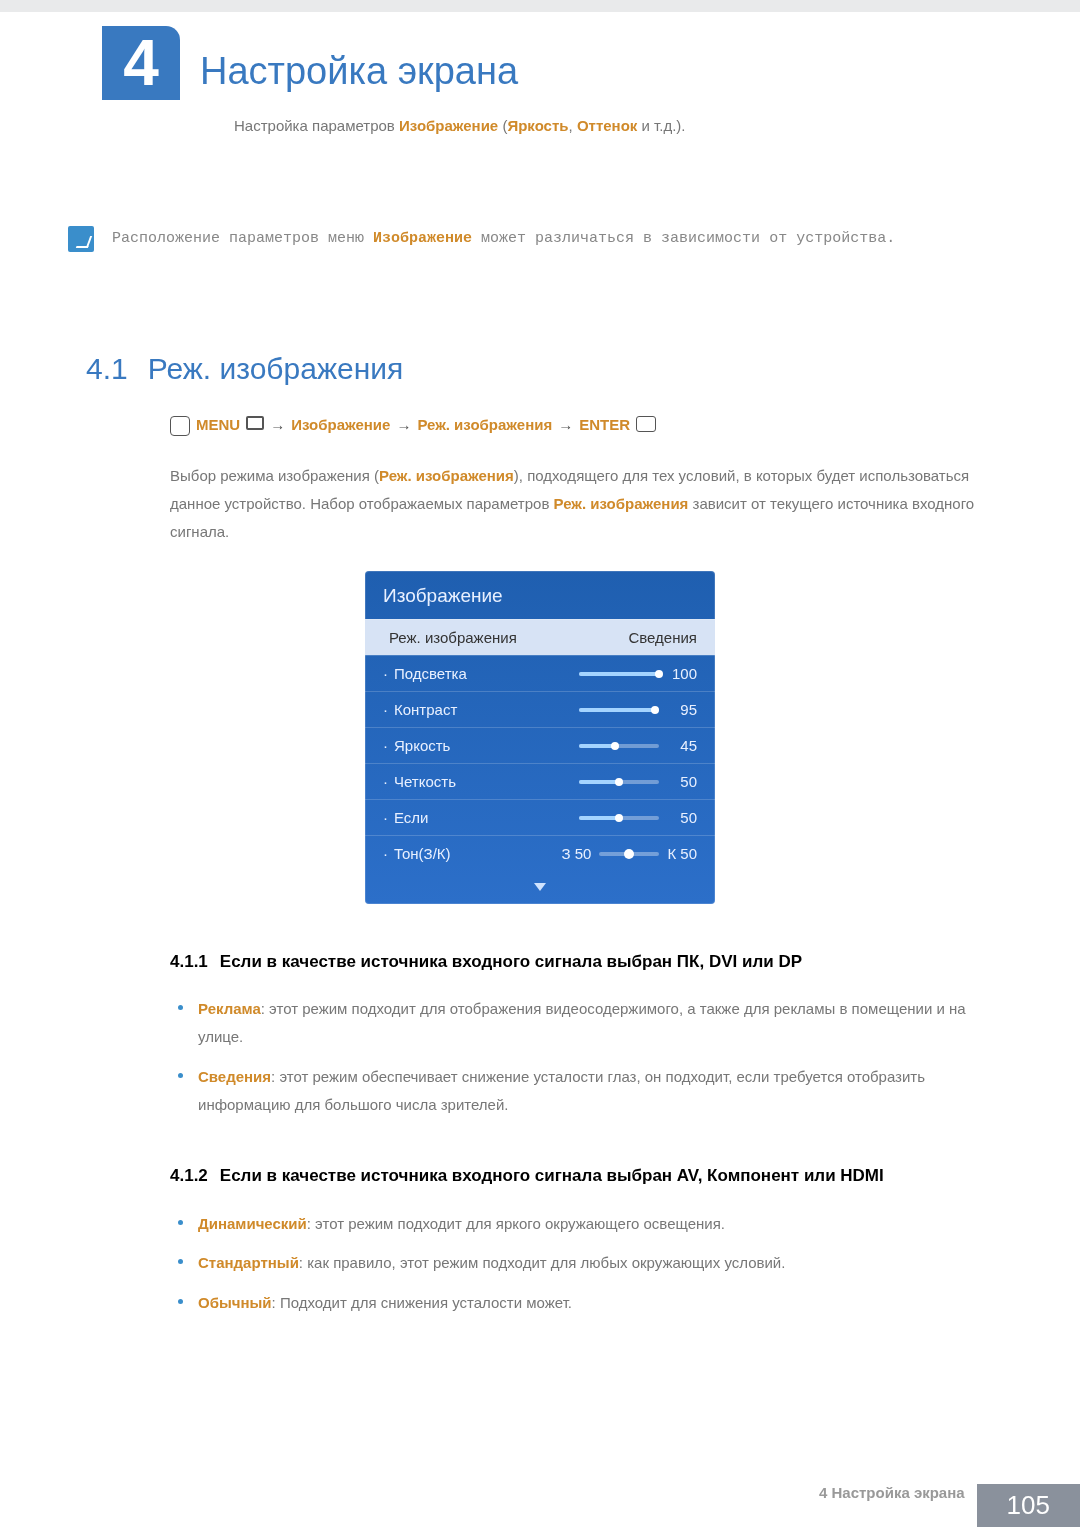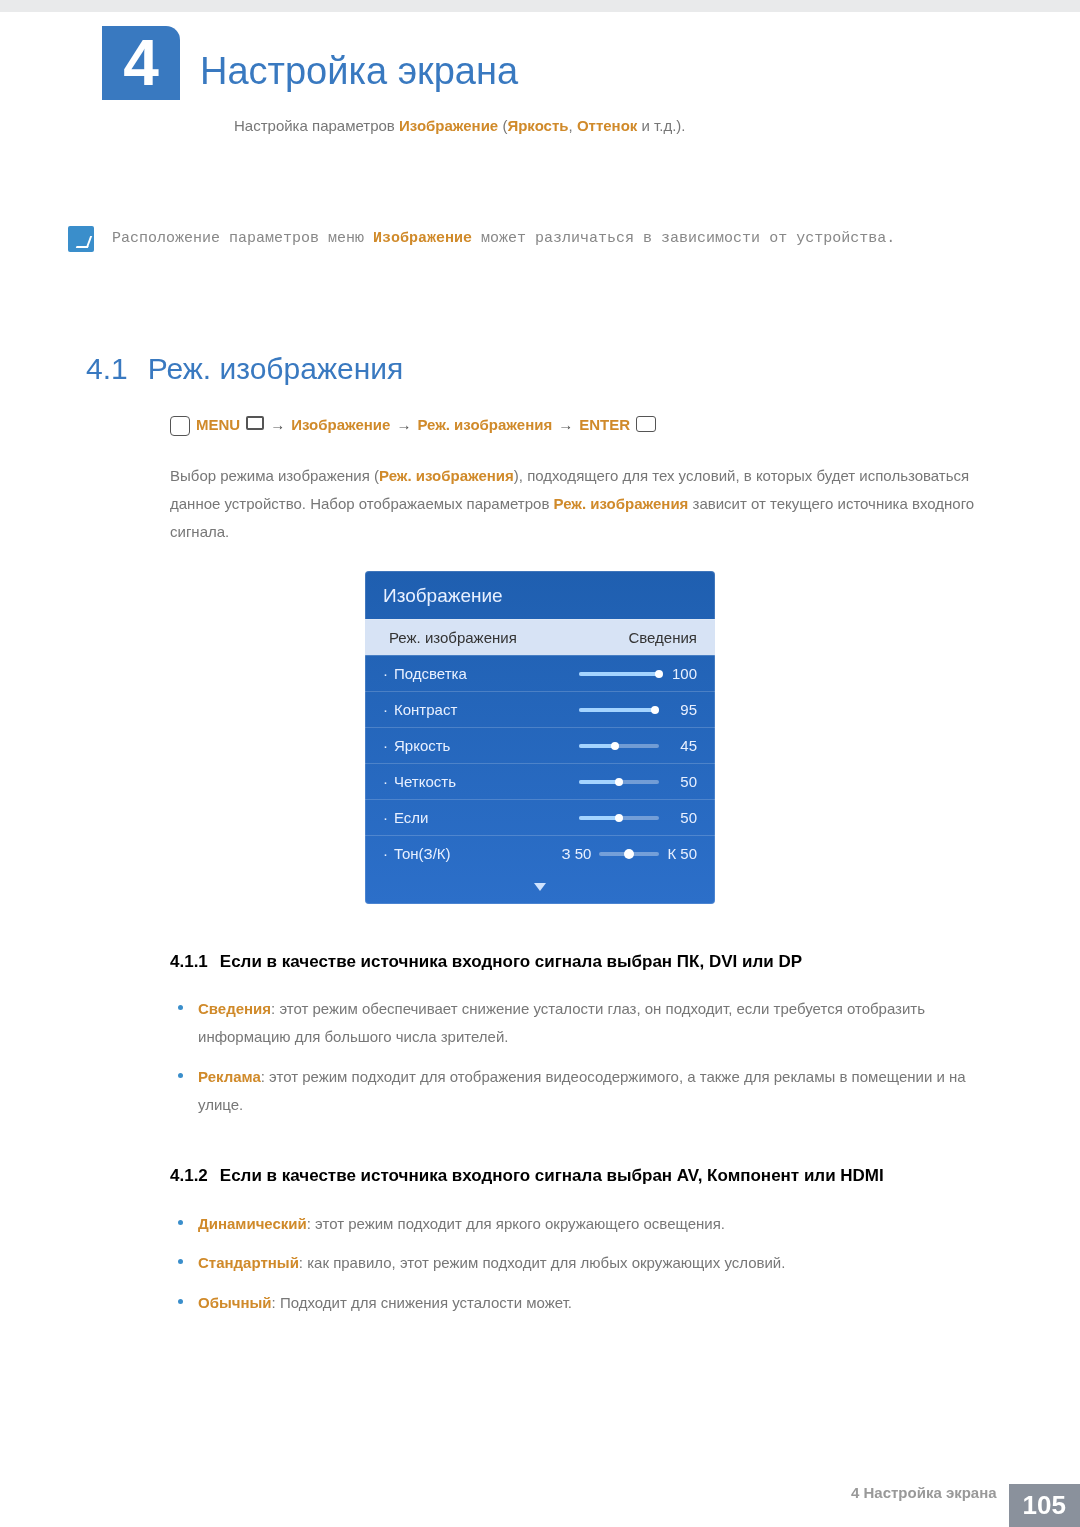--- a/index.html
+++ b/index.html
@@ -49,21 +49,21 @@
   .osd-footer .chev { display:inline-block; width:0; height:0; border-left:6px solid transparent; border-right:6px solid transparent; border-top:8px solid #cfe3ff; }
   .subsec { margin:44px 90px 0 170px; }
   .subsec-h { color:#000000; font-size:17px; font-weight:bold; line-height:1.6; }
   .subsec-h .num { margin-right:12px; }
   ul.bullets { list-style:none; margin:20px 0 0 0; }
   ul.bullets li { position:relative; padding-left:28px; font-size:15px; color:#777; line-height:1.85; margin-bottom:12px; }
   ul.bullets li::before { content:""; position:absolute; left:8px; top:10px; width:5px; height:5px; background:#3a8ecb; border-radius:50%; }
   ul.bullets li .hl { color:#d08a2a; font-weight:bold; }
   .footer { position:absolute; bottom:0; right:0; display:flex; align-items:flex-start; }
   .footer-text { color:#999; font-size:15px; font-weight:bold; padding-right:12px; }
-  .footer-num { background:#8a919c; color:#fff; font-size:26px; font-weight:bold; padding:6px 14px; }
+  .footer-num { background:#8a919c; color:#fff; font-size:26px; font-weight:normal; padding:6px 30px; }
 </style>
 </head>
 <body>
 
 <div class="page">
   <div class="topbar"></div>
   <div class="chapter-badge">4</div>
 
   <div class="header-area">
     <h1 class="chapter-title">Настройка экрана</h1>
@@ -170,22 +170,22 @@
       </span>
     </div>
     <div class="osd-footer"><span class="chev"></span></div>
   </div>
 
   <div class="subsec">
     <div class="subsec-h">
       <span class="num">4.1.1</span><span>Если в качестве источника входного сигнала выбран ПК, DVI или DP</span>
     </div>
     <ul class="bullets" id="b411">
+        <li><span class="hl">Реклама</span><span>: этот режим подходит для отображения видеосодержимого, а также для рекламы в помещении и на улице.</span></li>
         <li><span class="hl">Сведения</span><span>: этот режим обеспечивает снижение усталости глаз, он подходит, если требуется отобразить информацию для большого числа зрителей.</span></li>
-        <li><span class="hl">Реклама</span><span>: этот режим подходит для отображения видеосодержимого, а также для рекламы в помещении и на улице.</span></li>
       </ul>
   </div>
 
   <div class="subsec">
     <div class="subsec-h">
       <span class="num">4.1.2</span><span>Если в качестве источника входного сигнала выбран AV, Компонент или HDMI</span>
     </div>
     <ul class="bullets" id="b412">
         <li><span class="hl">Динамический</span><span>: этот режим подходит для яркого окружающего освещения.</span></li>
         <li><span class="hl">Стандартный</span><span>: как правило, этот режим подходит для любых окружающих условий.</span></li>

